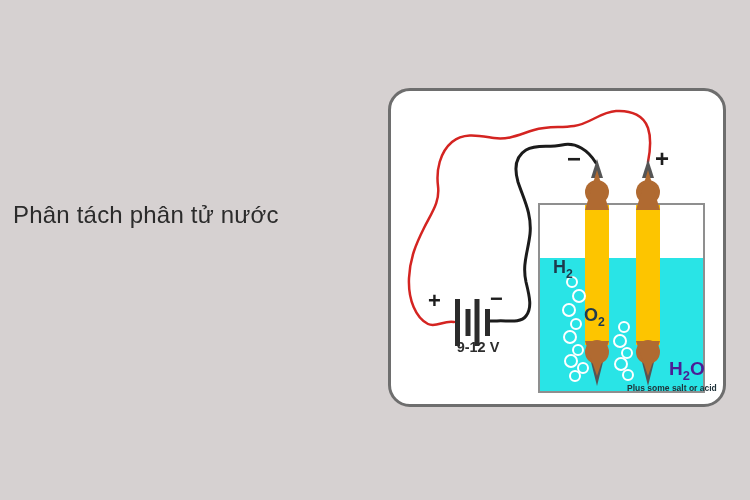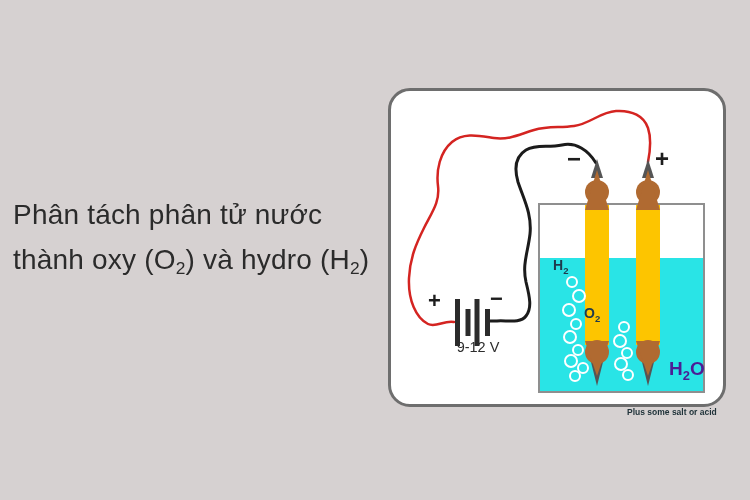--- a/index.html
+++ b/index.html
@@ -8,21 +8,21 @@
     position: relative;
     background: #d6d1d1;
     font-family: "Liberation Sans", sans-serif;
   }
 
   
   .headline {
     position: absolute;
     left: 13px; top: 192px;
     color: #2b2b2b;
-    font-size: 28px;
+    font-size: 24px;
     line-height: 45px;
     letter-spacing: 0.2px;
     white-space: nowrap;
   }
   .headline .subsc {
     font-size: 0.62em;
     vertical-align: -0.28em;
   }
 
   
@@ -61,39 +61,36 @@
     pointer-events: none;
   }
   .pencil-body   { fill: #fdc500; }
   .pencil-wood   { fill: #b06a31; }
   .pencil-lead   { fill: #555555; }
   .battery-bar   { fill: #2b2b2b; }
   .bubble        { fill: none; stroke: #ffffff; stroke-width: 2; }
   .wire          { fill: none; stroke-linecap: round; }
 
   
-  .dlabel { position: absolute; z-index: 5; color: #1d1d1d; white-space: nowrap; }
+  .dlabel { position: absolute; z-index: 5; color: #1d1d1d; white-space: nowrap; font-weight: bold; }
   .sign-top      { font-size: 24px; font-weight: bold; }
   .sign-batt     { font-size: 22px; font-weight: bold; }
   .voltage       { left: 447px; top: 339px; width: 62px; text-align: center;
                    font-size: 14.5px; color: #2d2d2d; }
-  .gas-label     { font-size: 14px; font-weight: bold; color: #1e3a4d; }
+  .gas-label     { font-size: 18px; font-weight: bold; color: #1e3a4d; }
   .gas-label sub, .water-label sub { font-size: 0.68em; }
   .water-label   { left: 669px; top: 358px; font-size: 19px; font-weight: bold; color: #4c1d95; }
   .salt-note     { left: 627px; top: 383px; width: 77px; 
-                   font-size: 8.5px; font-weight: bold; color: #20333a; margin-top: 24px; }
+                   font-size: 8.5px; font-weight: bold; color: #20333a; }
 </style>
 </head>
 <body>
 
 <div class="headline">
   <div>Phân tách phân tử nước</div>
-  <div>
-    <span>thành oxy (O</span><span class="subsc">2</span><span>) và hydro (H</span><span class="subsc">2</span><span>)</span>
-  </div>
 </div>
 
 <div class="card"></div>
 
 <div class="beaker">
   <div class="water"></div>
 </div>
 
 <svg class="overlay" viewBox="0 0 750 500">
 

